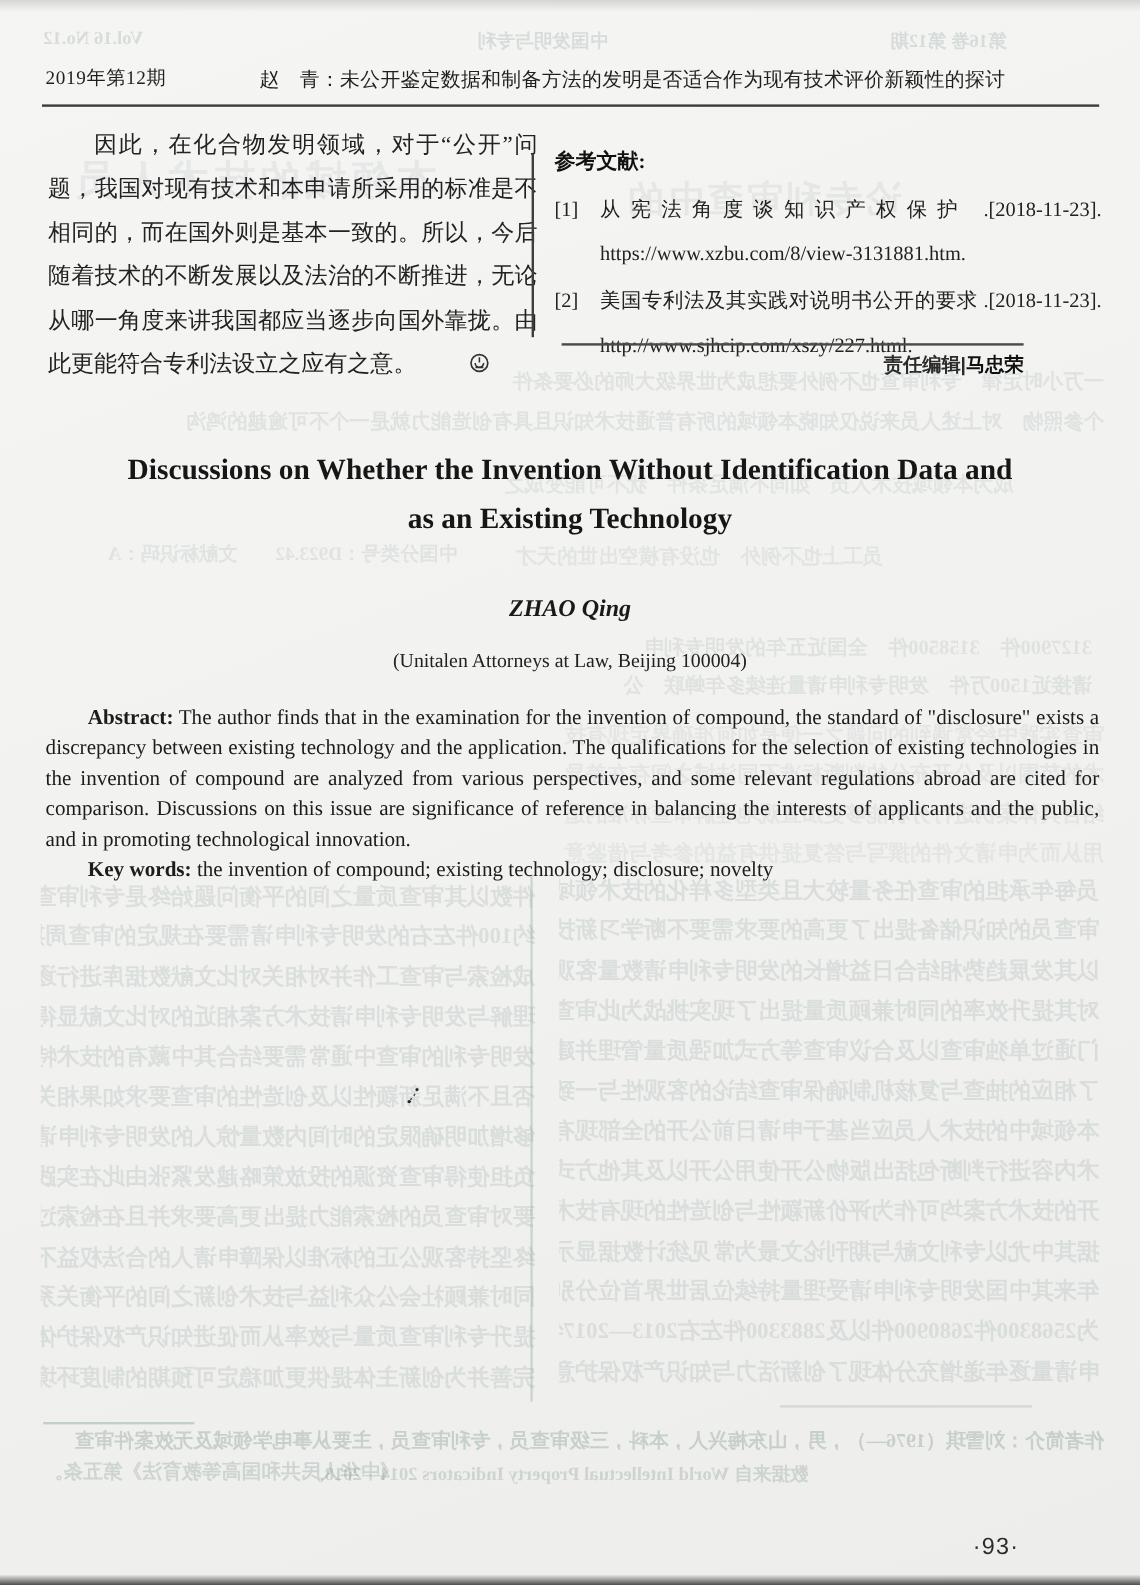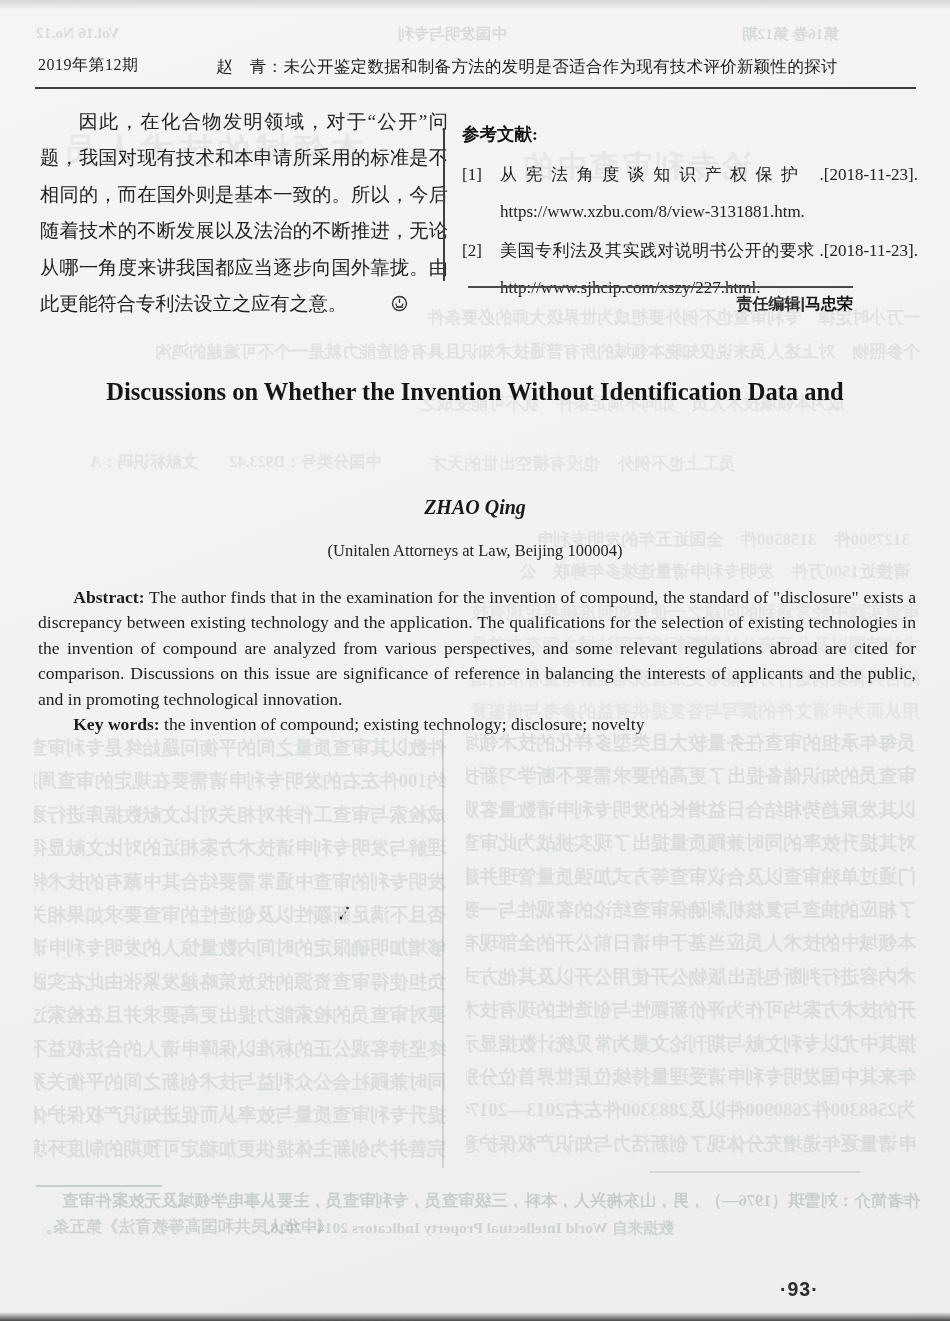--- a/index.html
+++ b/index.html
@@ -51,22 +51,22 @@
     font-size:20px;font-weight:700;font-style:italic;color:#1a1a1a;}
   .affil{position:absolute;left:40px;top:541px;width:870px;text-align:center;font-size:16.5px;color:#222;}
 
   .abstract-wrap{position:absolute;left:38px;top:585px;width:878px;font-size:17.6px;line-height:25.4px;
     text-align:justify;color:#1c1c1c;}
   .abstract-wrap p{margin:0;text-indent:2em;}
   .abstract-wrap b{font-weight:700;}
 
   .ink-speck{position:absolute;left:337px;top:903px;}
 
-  .page-num{position:absolute;left:780px;top:1278px;width:100px;text-align:left;
-    font-size:19.5px;color:#2c2c2c;font-family:"Liberation Sans","DejaVu Sans",sans-serif;letter-spacing:1px;font-weight:bold;}
+  .page-num{position:absolute;left:780px;top:1278px;width:100px;text-align:center;
+    font-size:19.5px;color:#2c2c2c;font-family:"Liberation Sans","DejaVu Sans",sans-serif;letter-spacing:1px;}
 </style>
 </head>
 <body>
 
 <div class="page">
 
   <div class="bleed op22" style="left:36px;top:24px;font-size:15.5px;">Vol.16  No.12</div>
   <div class="bleed op22" style="left:398px;top:24px;font-size:15.5px;">中国发明与专利</div>
   <div class="bleed op22" style="left:742px;top:24px;font-size:15.5px;">第16卷  第12期</div>
 
@@ -153,20 +153,21 @@
     </div>
   </div>
 
   <div class="ed-rule"></div>
   <div class="ed-line">
     <span class="ed-label">责任编辑|</span><span class="ed-name">马忠荣</span>
   </div>
 
   <div class="en-title">
     <div>Discussions on Whether the Invention Without Identification Data and</div>
+    <div>as an Existing Technology</div>
   </div>
 
   <div class="author">ZHAO Qing</div>
   <div class="affil">(Unitalen Attorneys at Law, Beijing 100004)</div>
 
   <div class="abstract-wrap">
     <p><b>Abstract:</b> <span>The author finds that in the examination for the invention of compound, the standard of "disclosure" exists a discrepancy between existing technology and the application. The qualifications for the selection of existing technologies in the invention of compound are analyzed from various perspectives, and some relevant regulations abroad are cited for comparison. Discussions on this issue are significance of reference in balancing the interests of applicants and the public, and in promoting technological innovation.</span></p>
     <p><b>Key words:</b> <span>the invention of compound; existing technology; disclosure; novelty</span></p>
   </div>
 

